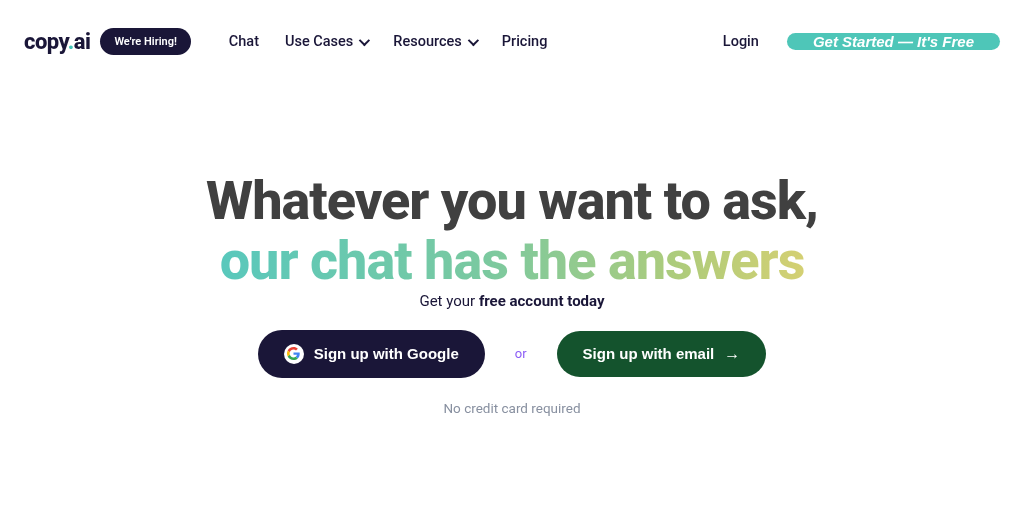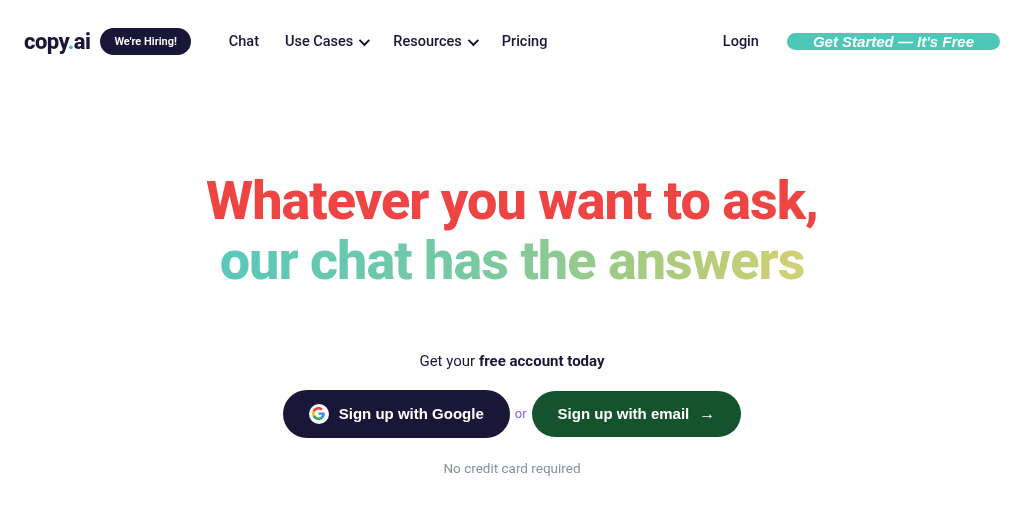--- a/index.html
+++ b/index.html
@@ -85,39 +85,38 @@
     .hero {
       text-align: center;
       padding-top: 92px;
     }
     .hero h1 {
       font-size: 54px;
       font-weight: 800;
       line-height: 1.12;
       letter-spacing: -1px;
     }
-    .hero-line1 { color: #ef4444; }
+    .hero-line1 { color: #404040; }
     .hero-line2 {
       background: linear-gradient(90deg, #59c8bc 0%, #7ac9a0 45%, #b0cc7a 80%, #d4d073 100%);
       -webkit-background-clip: text;
       background-clip: text;
       -webkit-text-fill-color: transparent;
       display: inline-block;
     }
     .sub {
-      margin-top: 60px;
       font-size: 15px;
       color: #1a1638;
     }
     .sub strong { font-weight: 700; }
     .signup-row {
       display: flex;
       align-items: center;
       justify-content: center;
-      gap: 5px;
+      gap: 30px;
       margin-top: 20px;
     }
     .signup-btn {
       display: flex;
       align-items: center;
       gap: 10px;
       padding: 14px 26px;
       border-radius: 999px;
       font-size: 15px;
       font-weight: 700;

